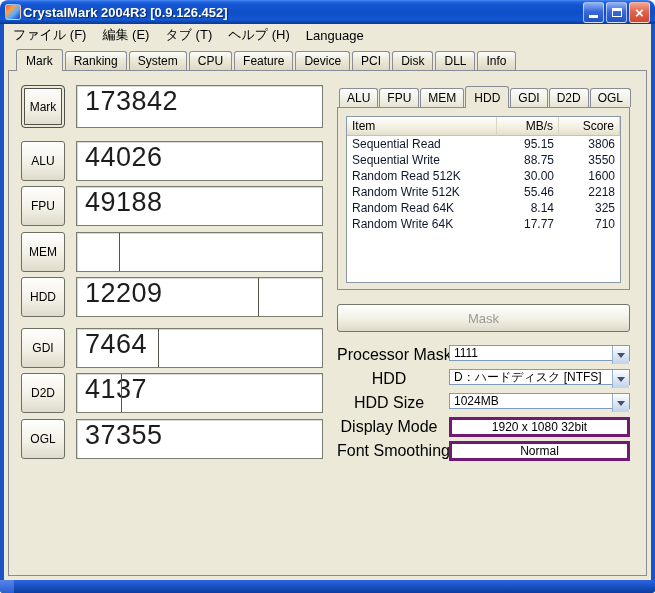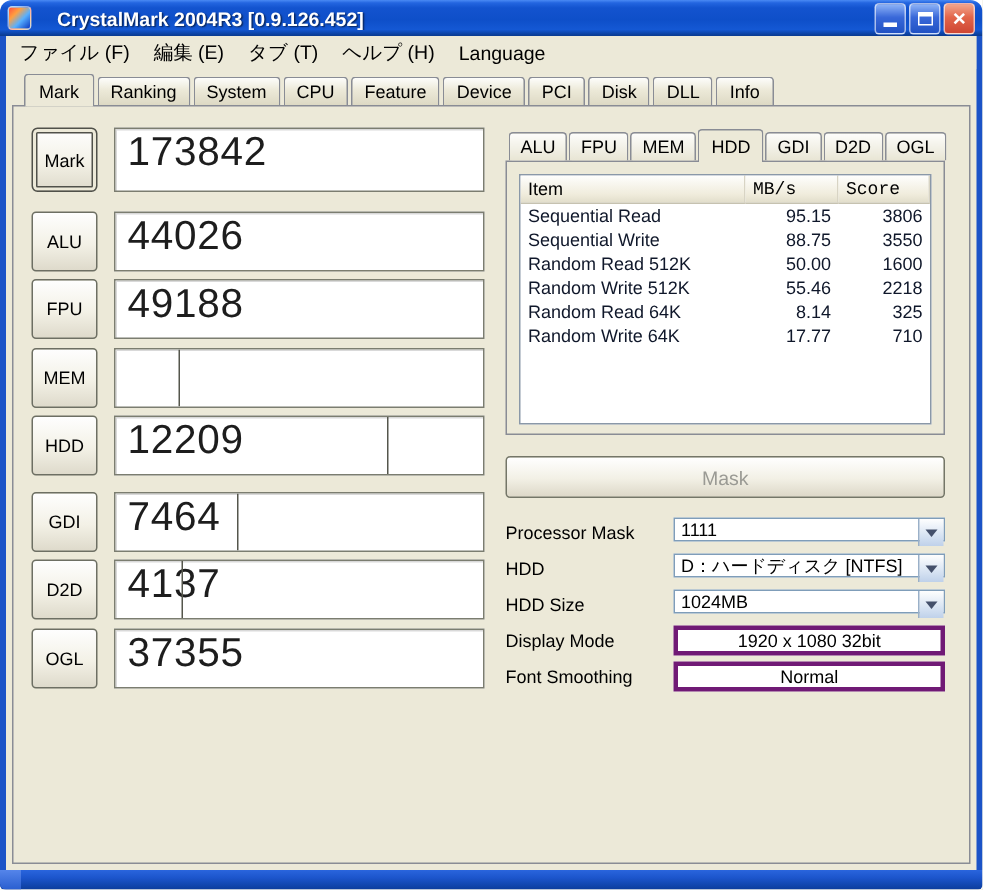--- a/index.html
+++ b/index.html
@@ -1,21 +1,21 @@
 <!DOCTYPE html>
 <html><head>
 <meta charset="utf-8">
 <style>
   *{box-sizing:border-box;margin:0;padding:0;}
   html,body{width:655px;height:593px;}
   body{font-family:"Liberation Sans","DejaVu Sans",sans-serif;background:#fff;-webkit-user-select:none;}
   .window{width:655px;height:593px;display:flex;flex-direction:column;}
 
   
-  .titlebar{height:24px;border-radius:8px 8px 0 0;display:flex;align-items:center;gap:17px;padding:0 5px 0 5px;
+  .titlebar{height:24px;border-radius:8px 8px 0 0;display:flex;align-items:center;gap:2px;padding:0 5px 0 5px;
     background:linear-gradient(180deg,#4a8af4 0%,#2365e0 8%,#1353cf 22%,#0e4fc9 55%,#1458d4 82%,#0b3f9c 96%,#093a90 100%);}
   .app-icon{width:16px;height:16px;border-radius:3px;flex:none;
     background:linear-gradient(135deg,#ff5040 0%,#ffa040 30%,#58b0ff 60%,#0a38c0 100%);
     border:1px solid rgba(255,255,255,.5);}
   .title-text{flex:1;color:#fff;font-weight:bold;font-size:13px;white-space:nowrap;overflow:hidden;
     text-shadow:1px 1px 1px rgba(0,0,0,.55);}
   .win-btns{display:flex;gap:2px;}
   .win-btn{width:21px;height:21px;border-radius:3px;border:1px solid rgba(255,255,255,.6);
     display:flex;align-items:center;justify-content:center;cursor:pointer;}
   .win-btn.bluish{background:linear-gradient(180deg,#8db3f7,#3968d9 45%,#2152c4);}
@@ -60,33 +60,33 @@
   .subtabstrip{display:flex;align-items:flex-end;height:22px;padding-left:2px;position:relative;z-index:2;}
   .subtab{font-size:12px;padding:2px 7px;margin-right:1px;border:1px solid #898C95;border-bottom:none;
     border-radius:3px 3px 0 0;background:linear-gradient(#fdfdfb,#e8e5d4);cursor:pointer;}
   .subtab.active{padding:4px 8px 3px;background:#ece9d8;margin-bottom:-1px;position:relative;z-index:3;}
   .subpanel{border:1px solid #898C95;height:183px;padding:8px;background:#ece9d8;position:relative;z-index:1;}
   .listview{background:#fff;border:1px solid #8a98a8;height:167px;font-size:12px;
     display:flex;flex-direction:column;overflow:hidden;}
   .lv-header{display:grid;grid-template-columns:150px 62px 1fr;flex:none;}
   .lv-hcell{background:linear-gradient(#fefefd,#f0ecdc 70%,#e2decb);border-right:1px solid #d8d4c4;
     border-bottom:1px solid #c6c2b0;padding:2px 5px;cursor:pointer;white-space:nowrap;}
-  .lv-hcell.num{font-family:Liberation Mono, monospace;}
+  .lv-hcell.num{text-align:right;}
   .lv-row{display:grid;grid-template-columns:150px 62px 1fr;flex:none;}
   .lv-cell{padding:1px 5px;white-space:nowrap;overflow:hidden;color:#0f172a;}
   .lv-cell.num{text-align:right;}
 
   .stop-btn{margin-top:14px;height:28px;flex:none;cursor:pointer;
     border:1px solid #747668;border-radius:3px;font-size:13px;color:#9a9a94;
     background:linear-gradient(180deg,#ffffff,#f2f0e5 55%,#ddd8c8);
     font-family:"Liberation Sans","DejaVu Sans",sans-serif;}
 
   .settings{margin-top:13px;display:flex;flex-direction:column;gap:4px;}
   .set-row{display:flex;align-items:center;height:20px;}
-  .set-label{width:112px;flex:none;text-align:left;padding-right:8px;font-size:12px;color:#000;white-space:nowrap;}
+  .set-label{width:112px;flex:none;text-align:center;padding-right:8px;font-size:16px;color:#000;white-space:nowrap;}
   .set-control{flex:1;height:20px;position:relative;font-size:12px;}
   .dropdown{border:1px solid #7F9DB9;background:#fff;height:16px;display:flex;align-items:center;
     padding:0 20px 0 4px;cursor:pointer;white-space:nowrap;overflow:hidden;}
   .dd-arrow{position:absolute;top:1px;right:1px;bottom:1px;width:17px;
     background:linear-gradient(180deg,#fefefe,#dbe6f4 55%,#bfd1ea);border-left:1px solid #9ab0c8;
     display:flex;align-items:flex-start;justify-content:center;}
   .dd-arrow::after{content:"";border:4px solid transparent;border-top:5px solid #44506b;margin-top:7px;}
   .staticbox{border:3px solid #701a75;background:#fff;height:20px;display:flex;align-items:center;
     justify-content:center;white-space:nowrap;}
 
@@ -235,21 +235,21 @@
                 <div class="lv-cell num">95.15</div>
                 <div class="lv-cell num">3806</div>
               </div>
               <div class="lv-row">
                 <div class="lv-cell">Sequential Write</div>
                 <div class="lv-cell num">88.75</div>
                 <div class="lv-cell num">3550</div>
               </div>
               <div class="lv-row">
                 <div class="lv-cell">Random Read 512K</div>
-                <div class="lv-cell num">50.00</div>
+                <div class="lv-cell num">30.00</div>
                 <div class="lv-cell num">1600</div>
               </div>
               <div class="lv-row">
                 <div class="lv-cell">Random Write 512K</div>
                 <div class="lv-cell num">55.46</div>
                 <div class="lv-cell num">2218</div>
               </div>
               <div class="lv-row">
                 <div class="lv-cell">Random Read 64K</div>
                 <div class="lv-cell num">8.14</div>

